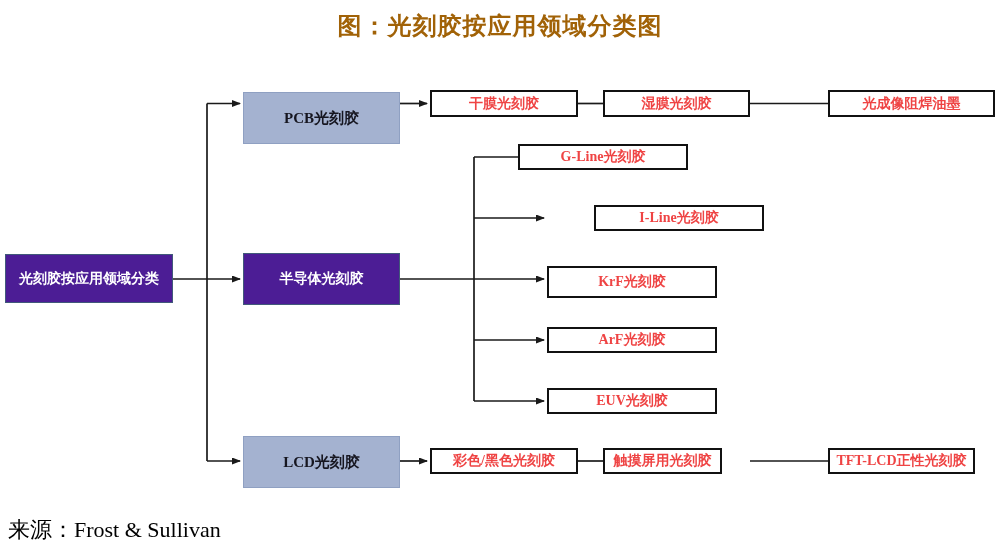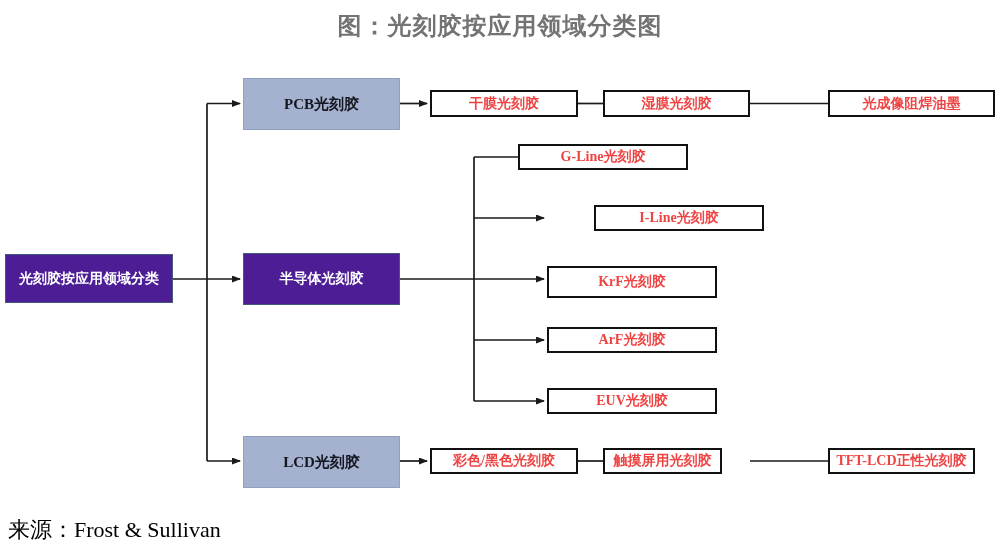--- a/index.html
+++ b/index.html
@@ -16,21 +16,21 @@
     overflow: hidden;
   }
   .title {
     position: absolute;
     top: 10px;
     left: 0;
     width: 1000px;
     text-align: center;
     font-size: 24px;
     font-weight: 700;
-    color: #737373;
+    color: #a16207;
     letter-spacing: 1px;
   }
   .source {
     position: absolute;
     left: 8px;
     top: 515px;
     font-size: 22px;
     color: #000000;
   }
   .node {
@@ -106,21 +106,21 @@
       <path d="M474 401 L544 401" marker-end="url(#arrow)"></path>
 
       <path d="M400 461 L427 461" marker-end="url(#arrow)"></path>
       <path d="M578 461 L603 461"></path>
       <path d="M750 461 L828 461"></path>
     </g>
   </svg>
 
   <div class="node dark" style="left:5px; top:254px; width:168px; height:49px;">光刻胶按应用领域分类</div>
 
-  <div class="node light" style="left:243px; top:78px; width:157px; height:52px;">PCB光刻胶</div>
+  <div class="node light" style="left:243px; top:92px; width:157px; height:52px;">PCB光刻胶</div>
   <div class="node dark" style="left:243px; top:253px; width:157px; height:52px;">半导体光刻胶</div>
   <div class="node light" style="left:243px; top:436px; width:157px; height:52px;">LCD光刻胶</div>
 
   <div class="node leaf" style="left:430px; top:90px; width:148px; height:27px;">干膜光刻胶</div>
   <div class="node leaf" style="left:603px; top:90px; width:147px; height:27px;">湿膜光刻胶</div>
   <div class="node leaf" style="left:828px; top:90px; width:167px; height:27px;">光成像阻焊油墨</div>
 
   <div class="node leaf" style="left:518px; top:144px; width:170px; height:26px;">G-Line光刻胶</div>
   <div class="node leaf" style="left:547px; top:205px; width:170px; height:26px;margin-left:47px;">I-Line光刻胶</div>
   <div class="node leaf" style="left:547px; top:266px; width:170px; height:32px;">KrF光刻胶</div>

